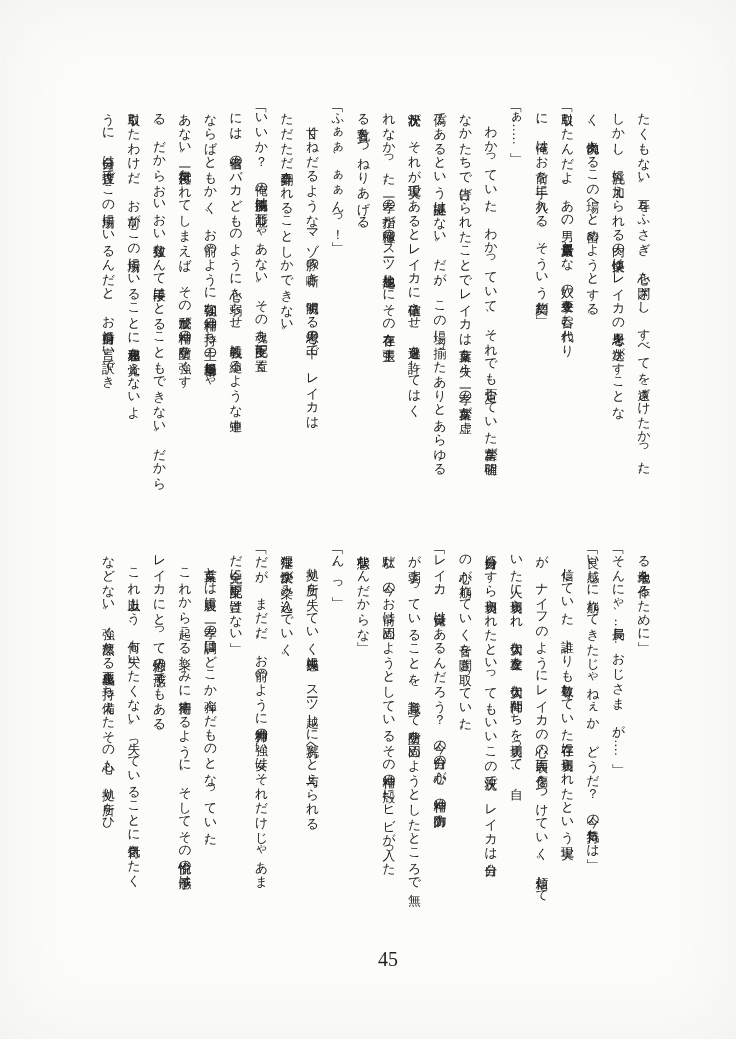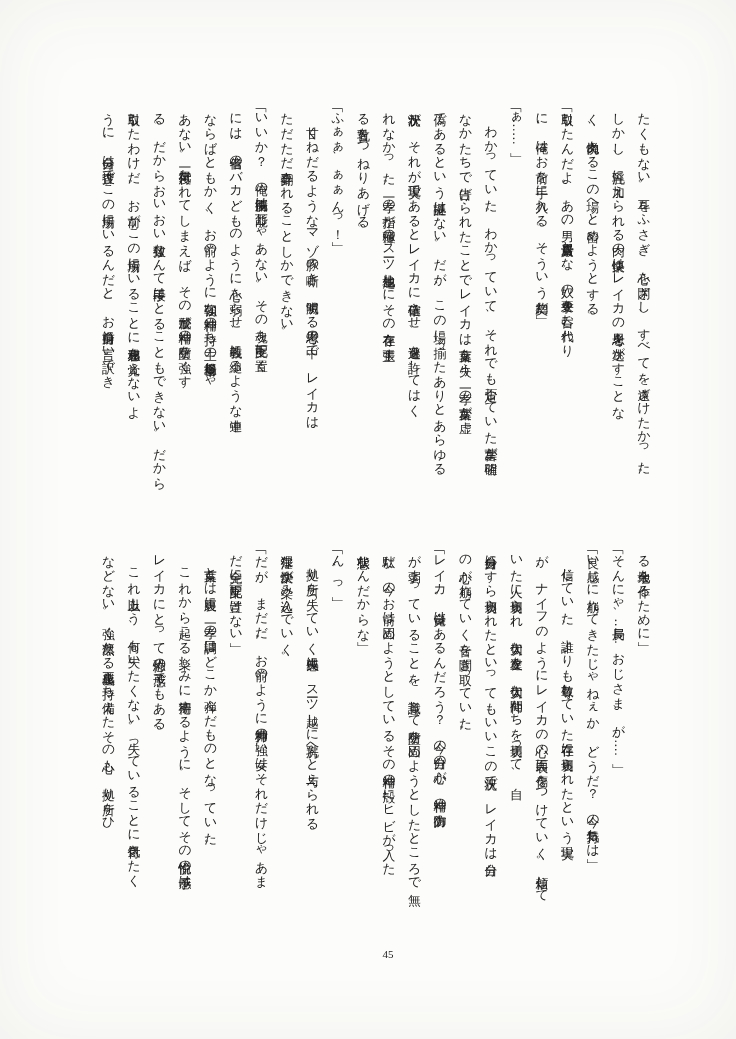--- a/index.html
+++ b/index.html
@@ -39,21 +39,21 @@
   }
   .block-bottom {
     top: 546px;
     height: 406px;
   }
   .page-number {
     position: absolute;
     top: 948px;
     left: 388px;
     transform: translateX(-50%);
-    font-size: 11px;
+    font-size: 20px;
     color: #222222;
   }
 </style>
 </head>
 <body>
 
 <div class="page">
 
   <section class="text-block block-top">
       <div class="line">たくもない。耳をふさぎ、心を閉ざし、すべてを遠ざけたかった。</div>

